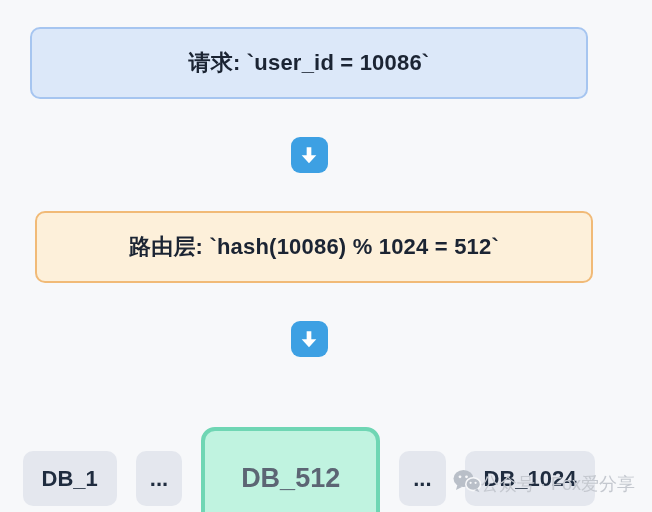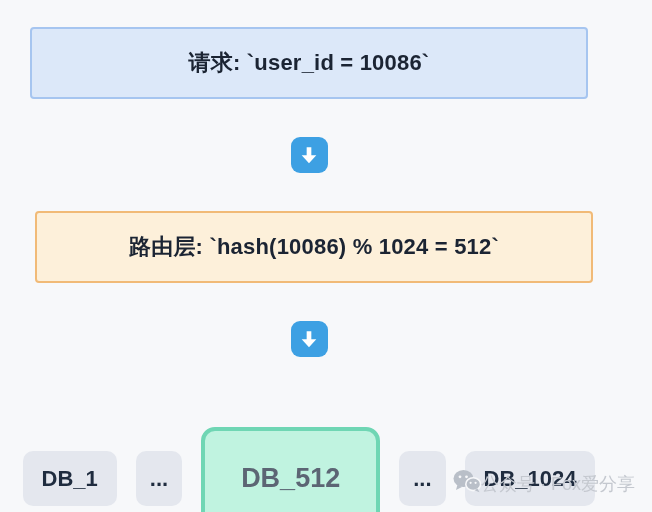--- a/index.html
+++ b/index.html
@@ -20,21 +20,21 @@
     top: 27px;
     width: 558px;
     display: flex;
     flex-direction: column;
     align-items: center;
   }
   .flow-box {
     box-sizing: border-box;
     width: 100%;
     height: 72px;
-    border-radius: 4px;
+    border-radius: 10px;
     border: 2px solid;
     display: flex;
     align-items: center;
     justify-content: center;
     font-weight: bold;
     font-size: 22px;
     color: #1b2433;
     letter-spacing: 0.2px;
     white-space: nowrap;
   }

